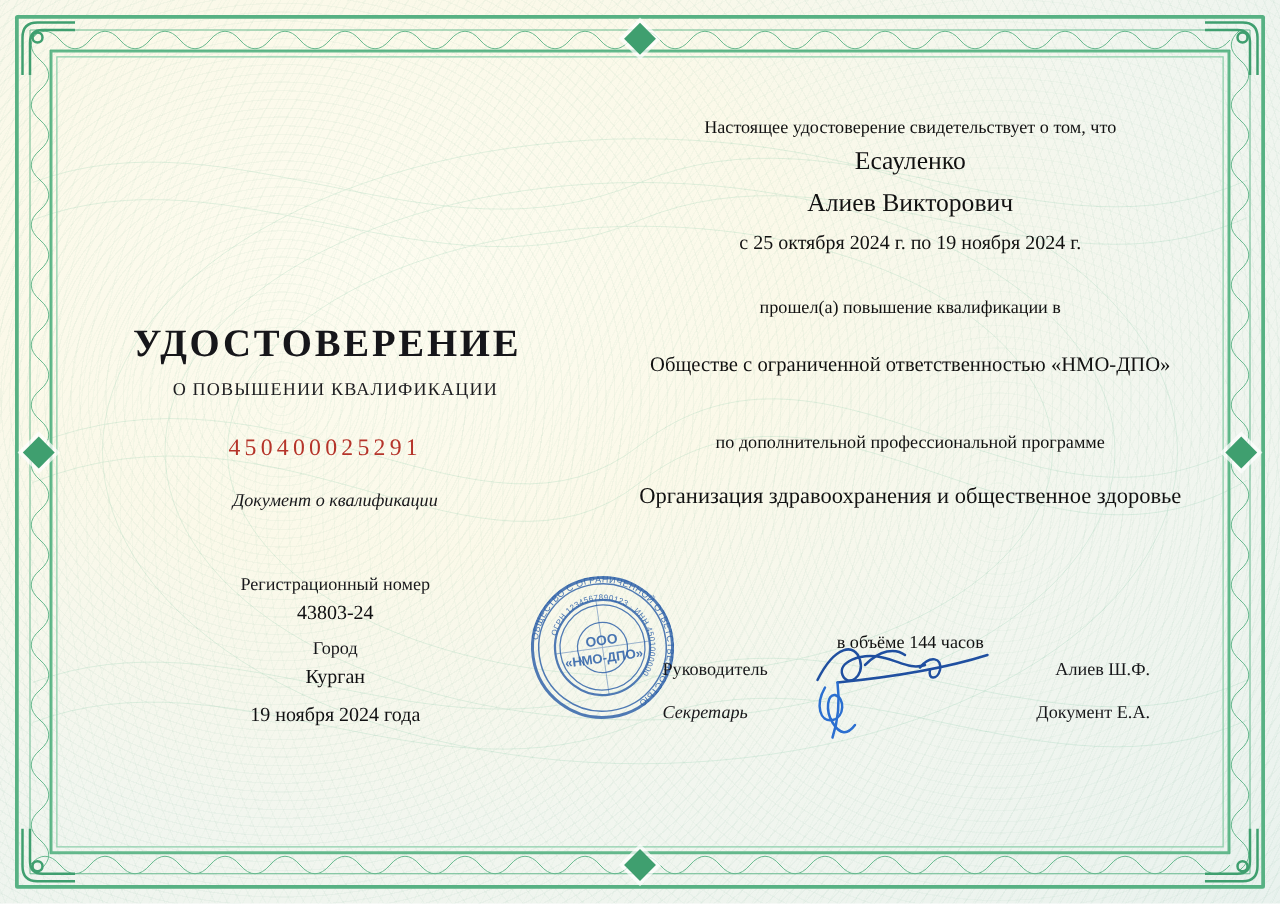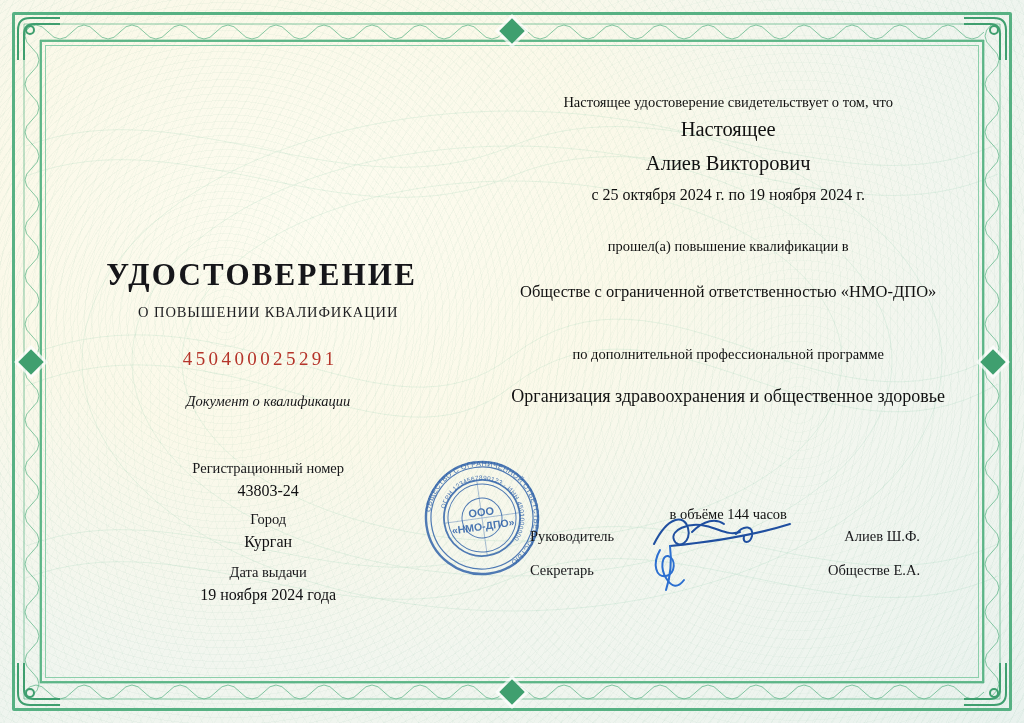--- a/index.html
+++ b/index.html
@@ -191,21 +191,21 @@
     justify-content: space-between;
   }
   .sign-row.one { top: 16px; }
   .sign-row.two { top: 50px; }
   .sign-role {
     font-size: 14.5px;
     color: #17171a;
     width: 110px;
     text-align: left;
   }
-  .sign-role.italic { }
+  .sign-role.italic { font-style: italic; }
   .sign-person {
     font-size: 14.5px;
     color: #17171a;
     width: 120px;
     text-align: right;
   }
   .sign-mark {
     flex: 1;
     height: 40px;
     position: relative;
@@ -316,28 +316,27 @@
         <div class="field-label">Регистрационный номер</div>
         <div class="field-value">43803-24</div>
       </div>
 
       <div class="field f-city">
         <div class="field-label">Город</div>
         <div class="field-value">Курган</div>
       </div>
 
       <div class="field f-date">
-        <div class="field-label">Дата выдачи</div>
         <div class="field-value">19 ноября 2024 года</div>
       </div>
     </div>
 
     <div class="right-col">
       <div class="r-line r-intro">Настоящее удостоверение свидетельствует о том, что</div>
-      <div class="r-line r-surname">Настоящее</div>
+      <div class="r-line r-surname">Есауленко</div>
       <div class="r-line r-name">Алиев Викторович</div>
       <div class="r-line r-period">с 25 октября 2024 г. по 19 ноября 2024 г.</div>
       <div class="r-line r-passed">прошел(а) повышение квалификации в</div>
       <div class="r-line r-org">Обществе с ограниченной ответственностью «НМО-ДПО»</div>
       <div class="r-line r-program-label">по дополнительной профессиональной программе</div>
       <div class="r-line r-program-name">Организация здравоохранения и общественное здоровье</div>
       <div class="r-line r-volume">в объёме 144 часов</div>
     </div>
   </div>
 
@@ -389,17 +388,17 @@
     <div class="sign-row two">
       <div class="sign-role italic">Секретарь</div>
       <div class="sign-mark">
         <svg width="160" height="54" viewBox="0 0 160 54">
           <g fill="none" stroke="#2b6fd0" stroke-width="2" stroke-linecap="round">
             <path d="M20,6 C12,20 16,34 26,32 C36,30 36,14 28,12 C22,11 20,24 26,34 C32,44 38,44 44,36"></path>
             <path d="M30,2 C32,18 30,34 26,46"></path>
           </g>
         </svg>
       </div>
-      <div class="sign-person">Обществе Е.А.</div>
+      <div class="sign-person">Документ Е.А.</div>
     </div>
   </div>
 
 </div>
 
 </body></html>

